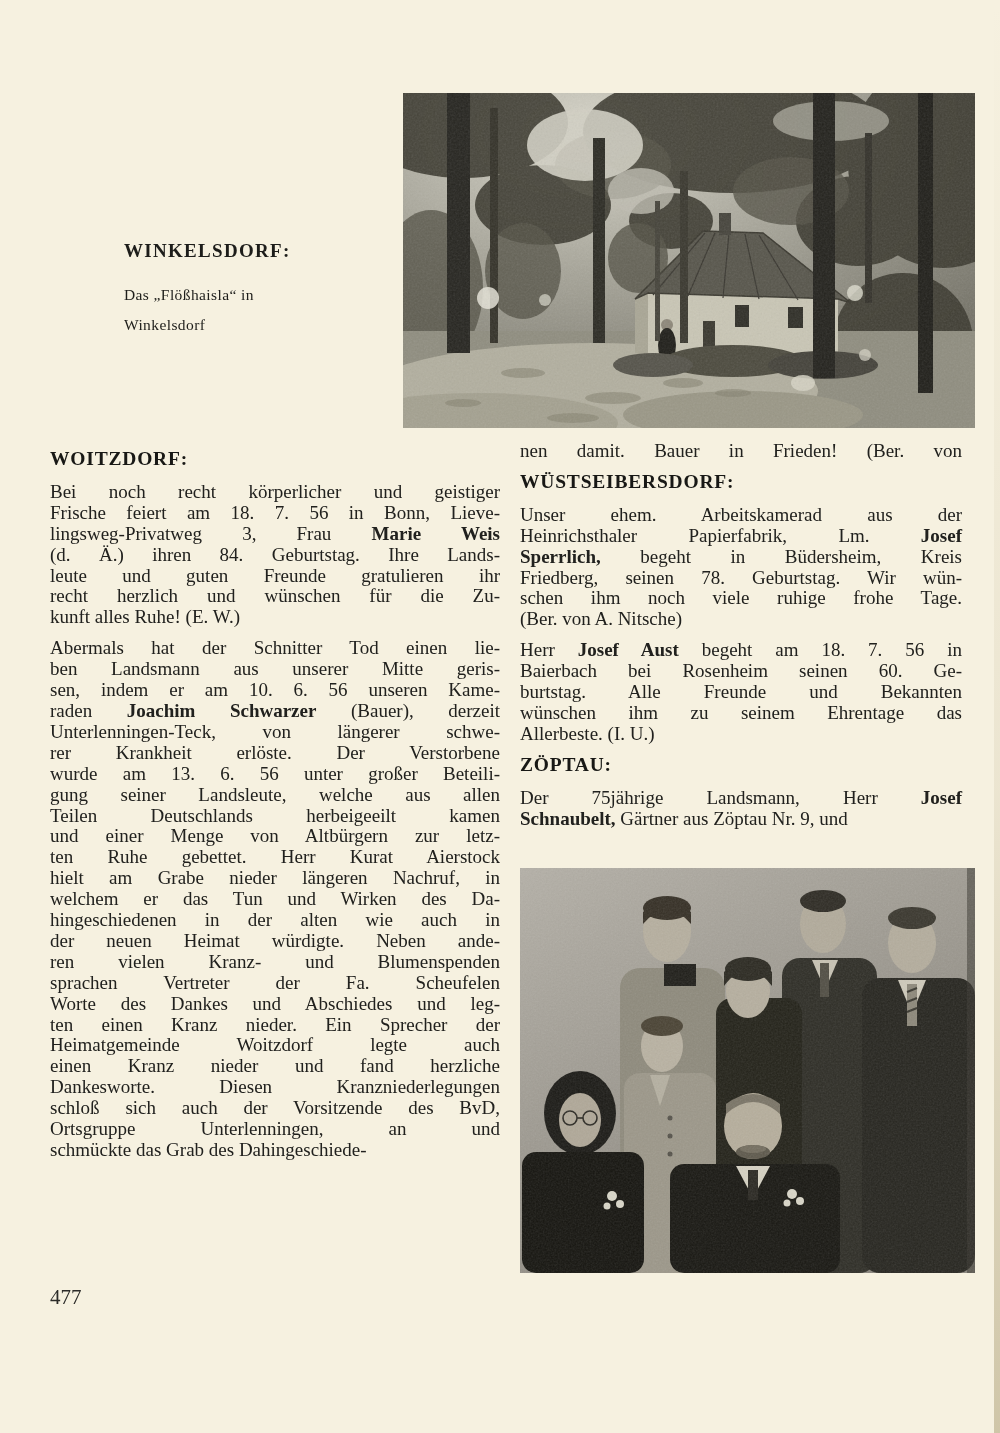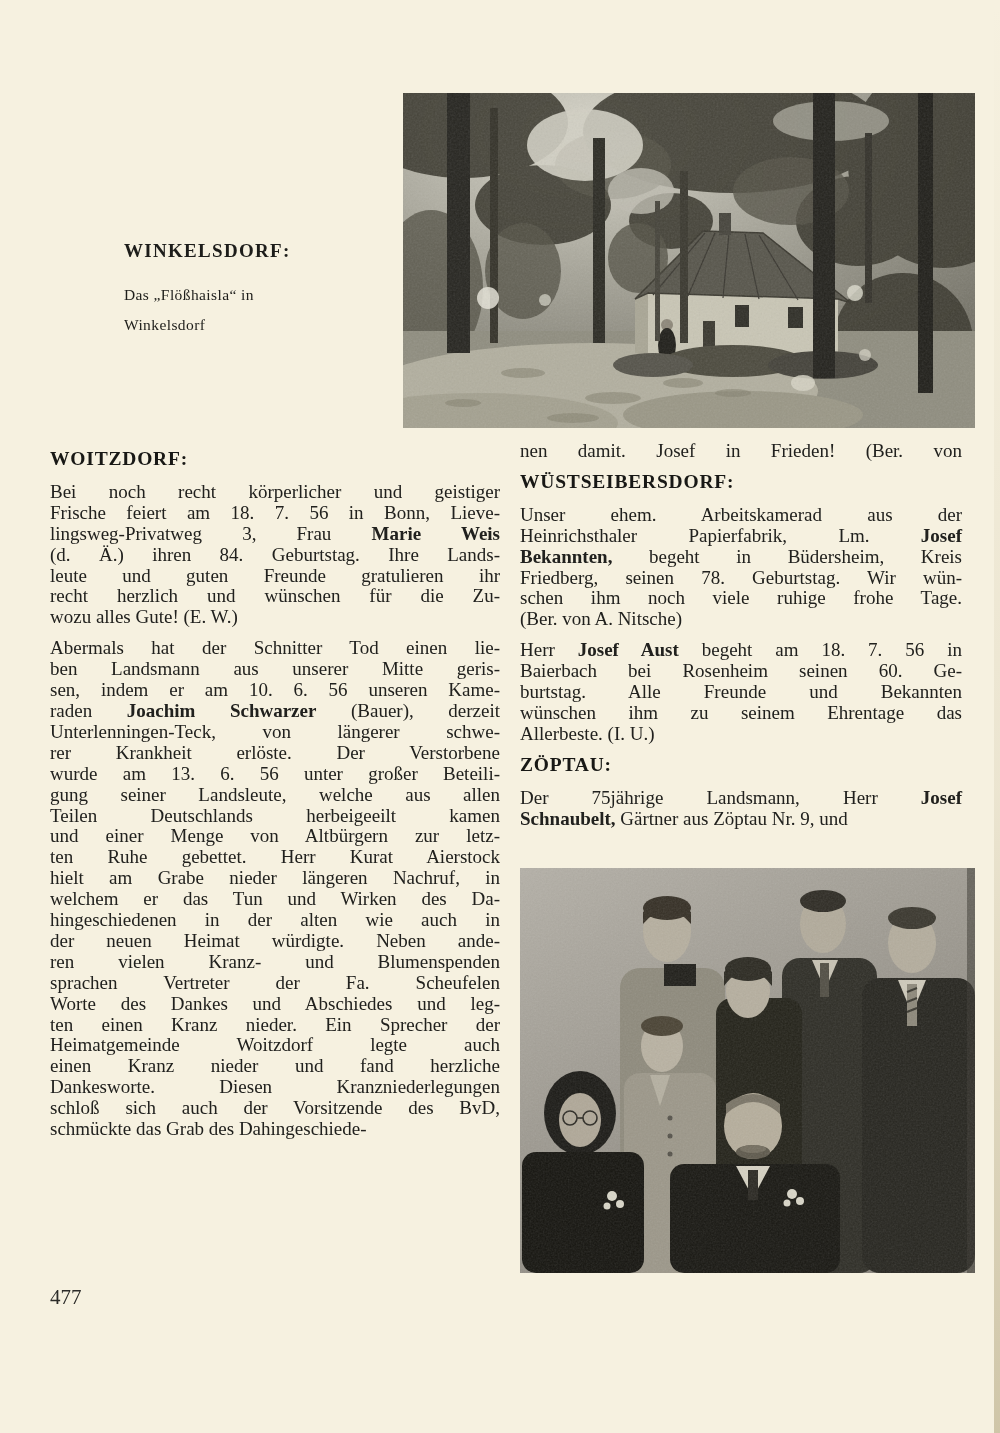--- a/index.html
+++ b/index.html
@@ -154,21 +154,21 @@
 
   <div class="col col-left" id="left-col">
       <div class="section-heading">WOITZDORF:</div>
       <div class="para">
         <div class="line">Bei noch recht körperlicher und geistiger</div>
         <div class="line">Frische feiert am 18. 7. 56 in Bonn, Lieve-</div>
         <div class="line">lingsweg-Privatweg 3, Frau <strong>Marie Weis</strong></div>
         <div class="line">(d. Ä.) ihren 84. Geburtstag. Ihre Lands-</div>
         <div class="line">leute und guten Freunde gratulieren ihr</div>
         <div class="line">recht herzlich und wünschen für die Zu-</div>
-        <div class="line last">wozu alles Gute! (E. W.)</div>
+        <div class="line last">kunft alles Ruhe! (E. W.)</div>
       </div>
       <div class="para">
         <div class="line">Abermals hat der Schnitter Tod einen lie-</div>
         <div class="line">ben Landsmann aus unserer Mitte geris-</div>
         <div class="line">sen, indem er am 10. 6. 56 unseren Kame-</div>
         <div class="line">raden <strong>Joachim Schwarzer</strong> (Bauer), derzeit</div>
         <div class="line">Unterlenningen-Teck, von längerer schwe-</div>
         <div class="line">rer Krankheit erlöste.  Der Verstorbene</div>
         <div class="line">wurde am 13. 6. 56 unter großer Beteili-</div>
         <div class="line">gung seiner Landsleute, welche aus allen</div>
@@ -180,32 +180,33 @@
         <div class="line">hingeschiedenen in der alten wie auch in</div>
         <div class="line">der neuen Heimat würdigte. Neben ande-</div>
         <div class="line">ren vielen Kranz- und Blumenspenden</div>
         <div class="line">sprachen Vertreter der Fa. Scheufelen</div>
         <div class="line">Worte des Dankes und Abschiedes und leg-</div>
         <div class="line">ten einen Kranz nieder. Ein Sprecher der</div>
         <div class="line">Heimatgemeinde Woitzdorf legte auch</div>
         <div class="line">einen Kranz nieder und fand herzliche</div>
         <div class="line">Dankesworte. Diesen Kranzniederlegungen</div>
         <div class="line">schloß sich auch der Vorsitzende des BvD,</div>
+        <div class="line">Ortsgruppe Unterlenningen, an und</div>
         <div class="line last">schmückte das Grab des Dahingeschiede-</div>
       </div>
     </div>
   <div class="col col-right" id="right-col">
       <div class="para">
-        <div class="line">nen damit.  Josef in Frieden!  (Ber. von</div>
+        <div class="line">nen damit.  Bauer in Frieden!  (Ber. von</div>
       </div>
       <div class="section-heading">WÜSTSEIBERSDORF:</div>
       <div class="para">
         <div class="line">Unser ehem. Arbeitskamerad aus der</div>
         <div class="line">Heinrichsthaler Papierfabrik, Lm. <strong>Josef</strong></div>
-        <div class="line"><strong>Bekannten,</strong> begeht in Büdersheim, Kreis</div>
+        <div class="line"><strong>Sperrlich,</strong> begeht in Büdersheim, Kreis</div>
         <div class="line">Friedberg, seinen 78. Geburtstag. Wir wün-</div>
         <div class="line">schen ihm noch viele ruhige frohe Tage.</div>
         <div class="line last">(Ber. von A. Nitsche)</div>
       </div>
       <div class="para">
         <div class="line">Herr <strong>Josef Aust</strong> begeht am 18. 7. 56 in</div>
         <div class="line">Baierbach bei Rosenheim seinen 60. Ge-</div>
         <div class="line">burtstag. Alle Freunde und Bekannten</div>
         <div class="line">wünschen ihm zu seinem Ehrentage das</div>
         <div class="line last">Allerbeste. (I. U.)</div>

